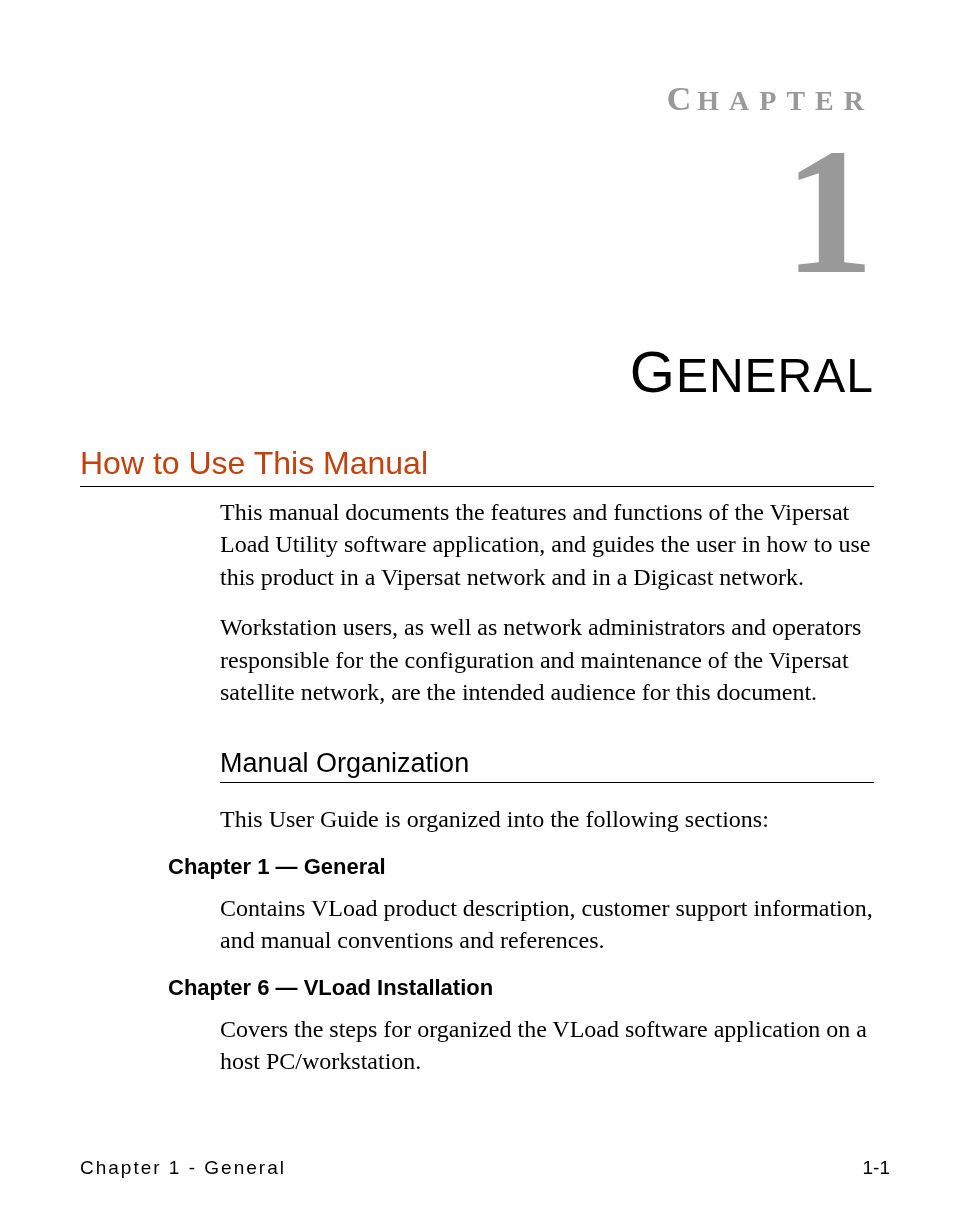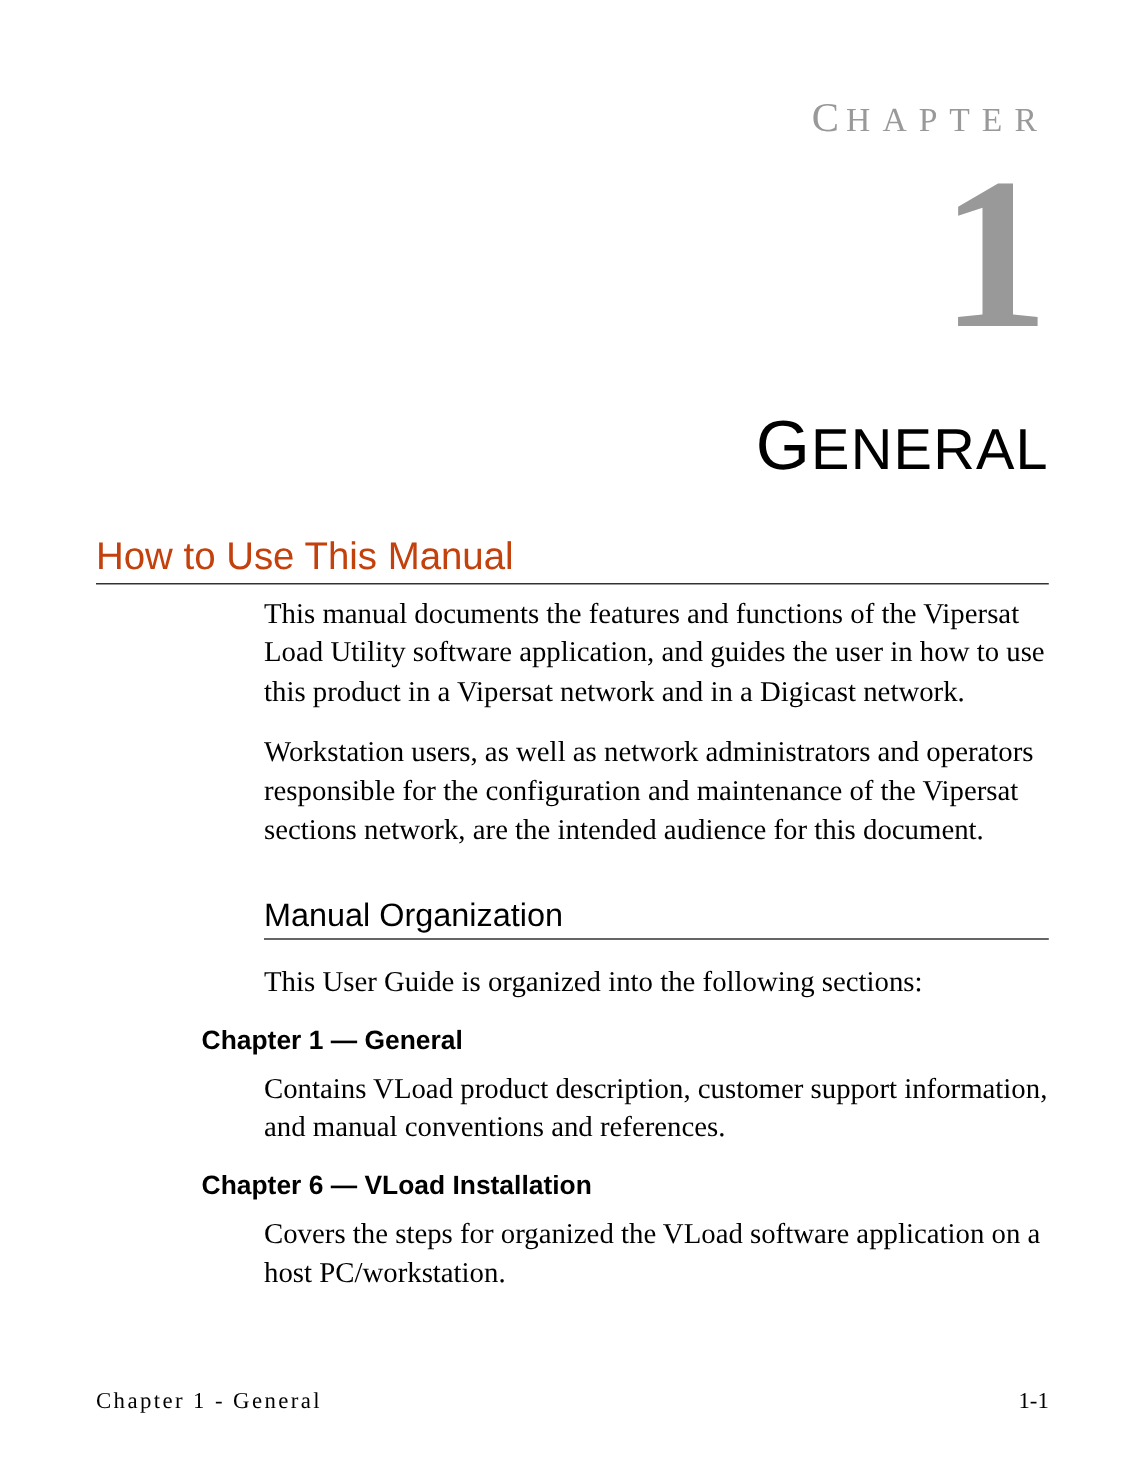--- a/index.html
+++ b/index.html
@@ -14,21 +14,21 @@
       font-family: "Times New Roman", Times, serif;
       position: relative;
       padding: 80px 80px 40px 80px;
     }
     .chapter-label {
       text-align: right;
       font-family: "Times New Roman", Times, serif;
       font-size: 28px;
       letter-spacing: 10px;
       color: #999999;
-      font-weight: normal;
+      font-weight: bold;
       margin-bottom: 17px;
     }
     .chapter-label .first-letter {
       font-size: 34px;
       letter-spacing: 6px;
       color: #999999;
     }
     .chapter-number {
       text-align: right;
       font-family: "Times New Roman", Times, serif;
@@ -85,24 +85,24 @@
       font-weight: bold;
       color: #000000;
       margin-left: 88px;
       margin-top: 18px;
       margin-bottom: 12px;
     }
     .footer {
       position: absolute;
       bottom: 48px;
       left: 80px;
-      right: 80px;
+      right: 64px;
       display: flex;
       justify-content: space-between;
-      font-family: Liberation Serif, serif;
+      font-family: Liberation Sans, sans-serif;
       font-size: 19px;
       color: #000000;
     }
     .footer-left {
       letter-spacing: 2px;
     }
   </style>
 </head>
 <body>
 
@@ -113,21 +113,21 @@
 <div class="chapter-number">1</div>
 
 <h1 class="chapter-title">
   <span class="first">G</span><span>ENERAL</span>
 </h1>
 
 <h2 class="section-heading">How to Use This Manual</h2>
 
 <p class="body-text">This manual documents the features and functions of the Vipersat Load Utility software application, and guides the user in how to use this product in a Vipersat network and in a Digicast network.</p>
 
-<p class="body-text">Workstation users, as well as network administrators and operators responsible for the configuration and maintenance of the Vipersat sections network, are the intended audience for this document.</p>
+<p class="body-text">Workstation users, as well as network administrators and operators responsible for the configuration and maintenance of the Vipersat satellite network, are the intended audience for this document.</p>
 
 <h3 class="subsection-heading">Manual Organization</h3>
 
 <p class="body-text">This User Guide is organized into the following sections:</p>
 
 <h4 class="sub-heading">Chapter 1 — General</h4>
 <p class="body-text">Contains VLoad product description, customer support information, and manual conventions and references.</p>
 
 <h4 class="sub-heading">Chapter 6 — VLoad Installation</h4>
 <p class="body-text">Covers the steps for organized the VLoad software application on a host PC/workstation.</p>

